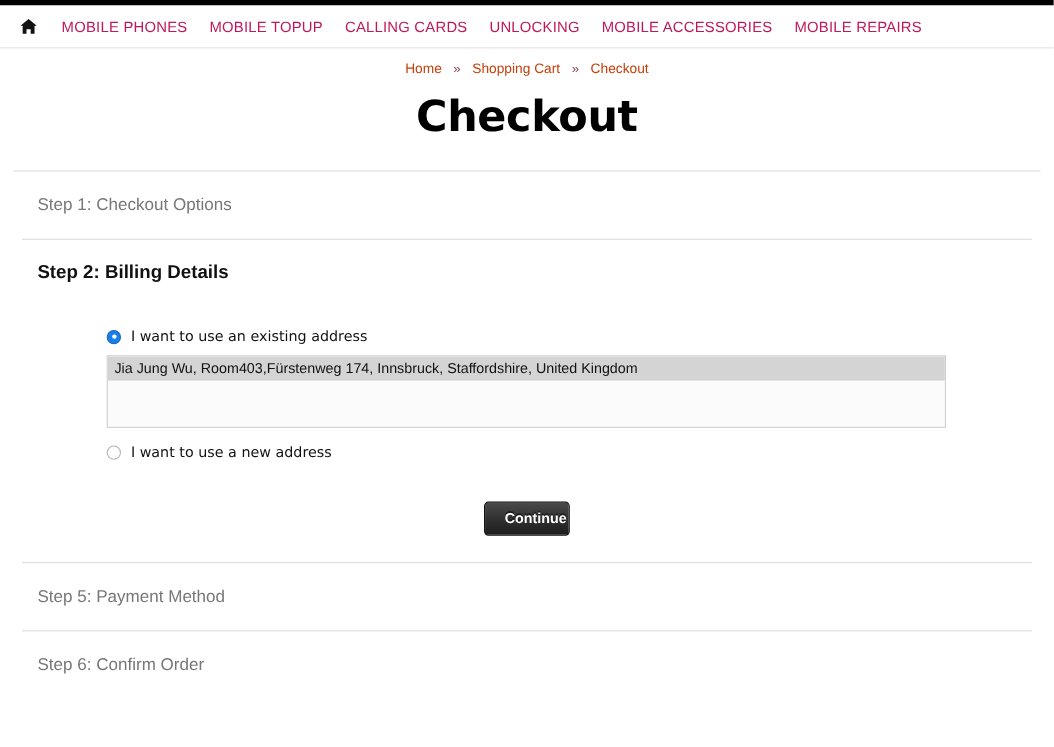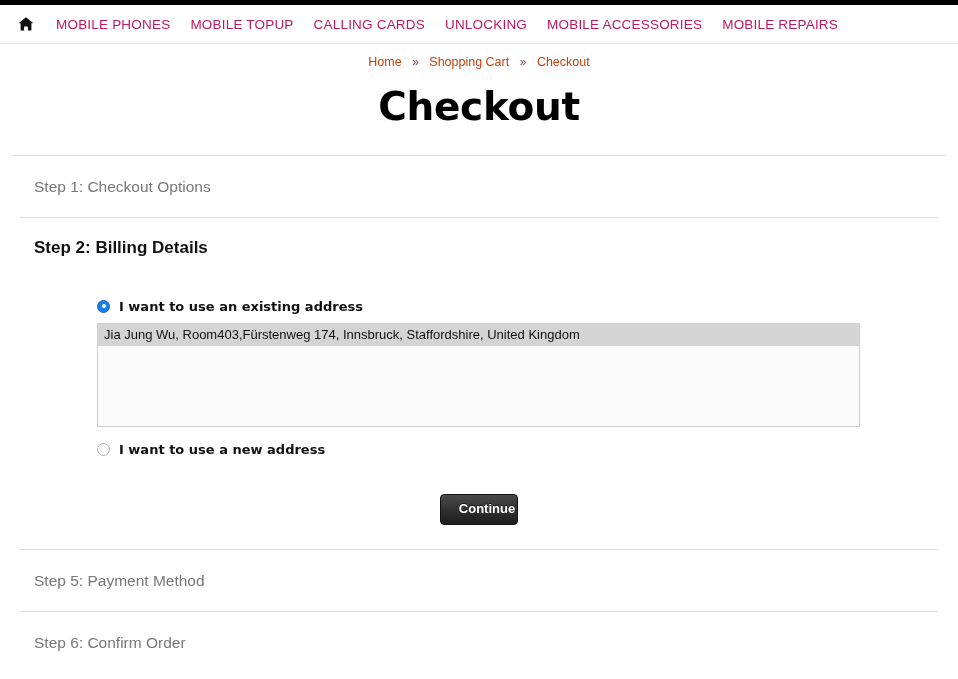--- a/index.html
+++ b/index.html
@@ -150,30 +150,30 @@
     border-radius: 50%;
     background: #ffffff;
   }
   .radio.unchecked {
     background: #fdfdfd;
     border: 1px solid #b3b3b3;
   }
   .radio-label {
     font-family: "DejaVu Sans", sans-serif;
     font-size: 13px;
-    font-weight: bold;
+    font-weight: normal;
     color: #111111;
     cursor: pointer;
   }
 
   
   .addr-select {
     margin: 9px 0 0 63px;
     width: 763px;
-    height: 104px;
+    height: 66px;
     background: #fbfbfb;
     border: 1px solid #cfcfcf;
     box-sizing: border-box;
     overflow: hidden;
     cursor: pointer;
   }
   .addr-option {
     font-family: "Liberation Sans", sans-serif;
     font-size: 13px;
     color: #111111;

